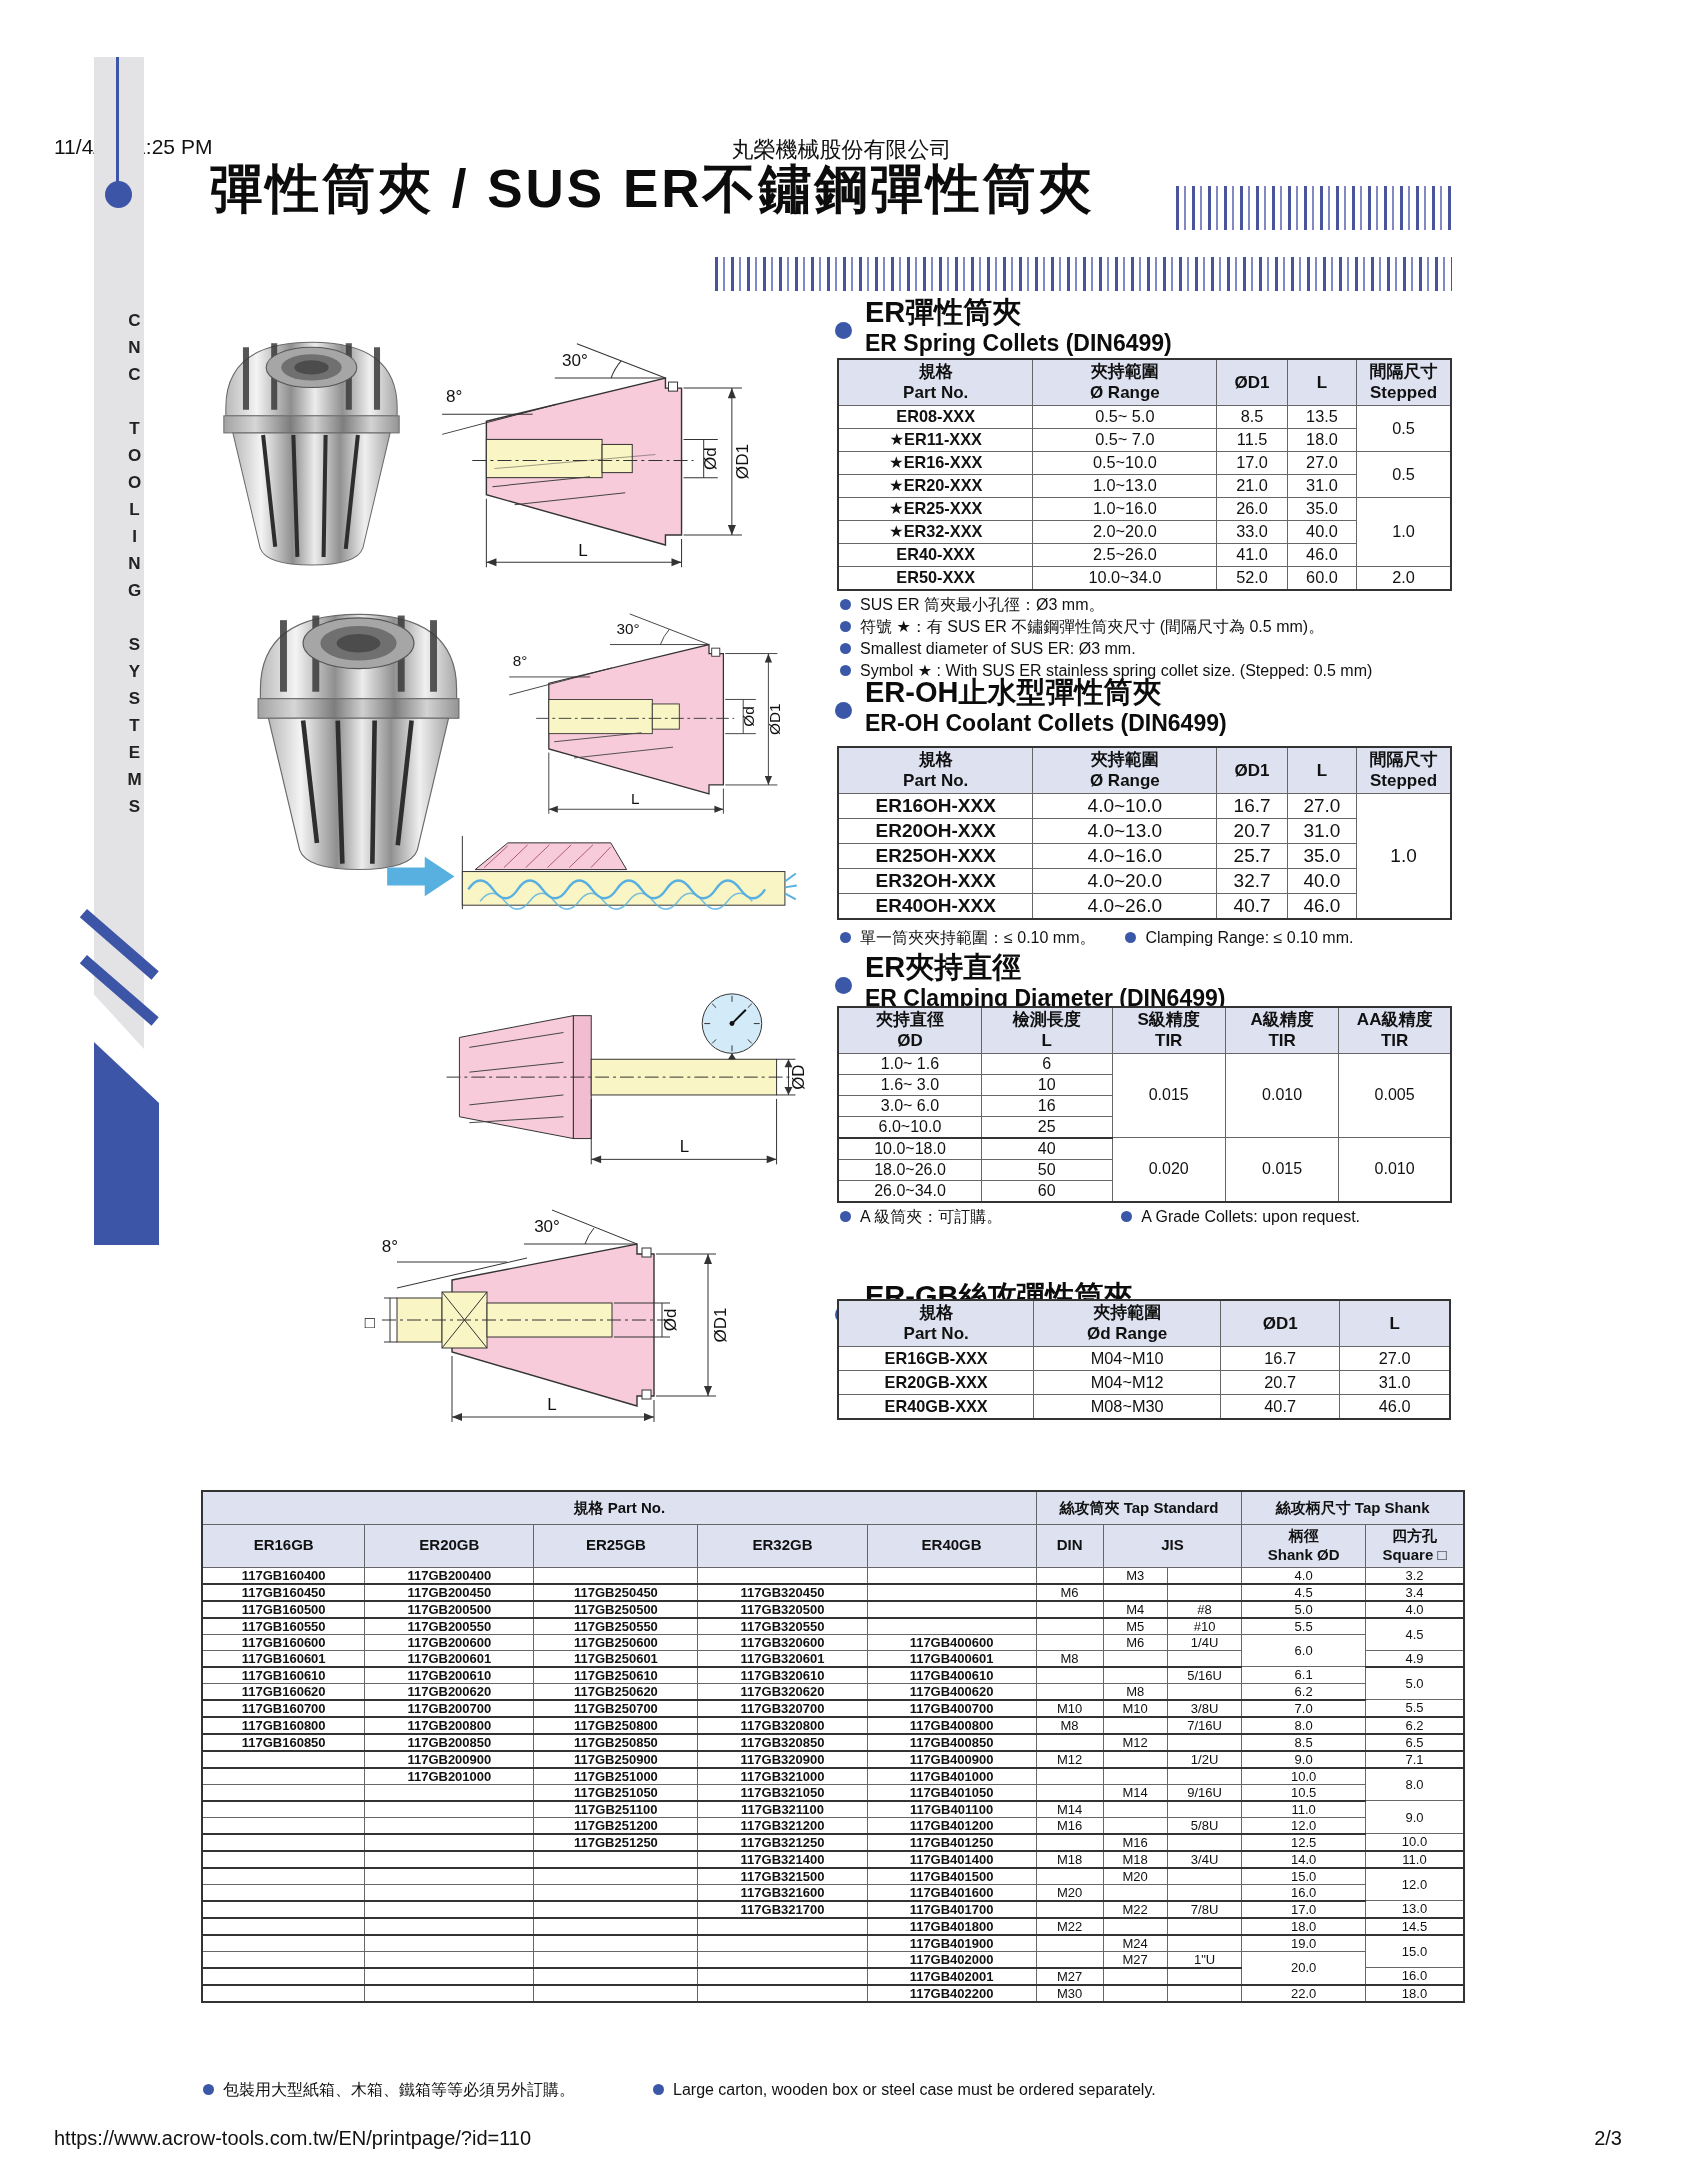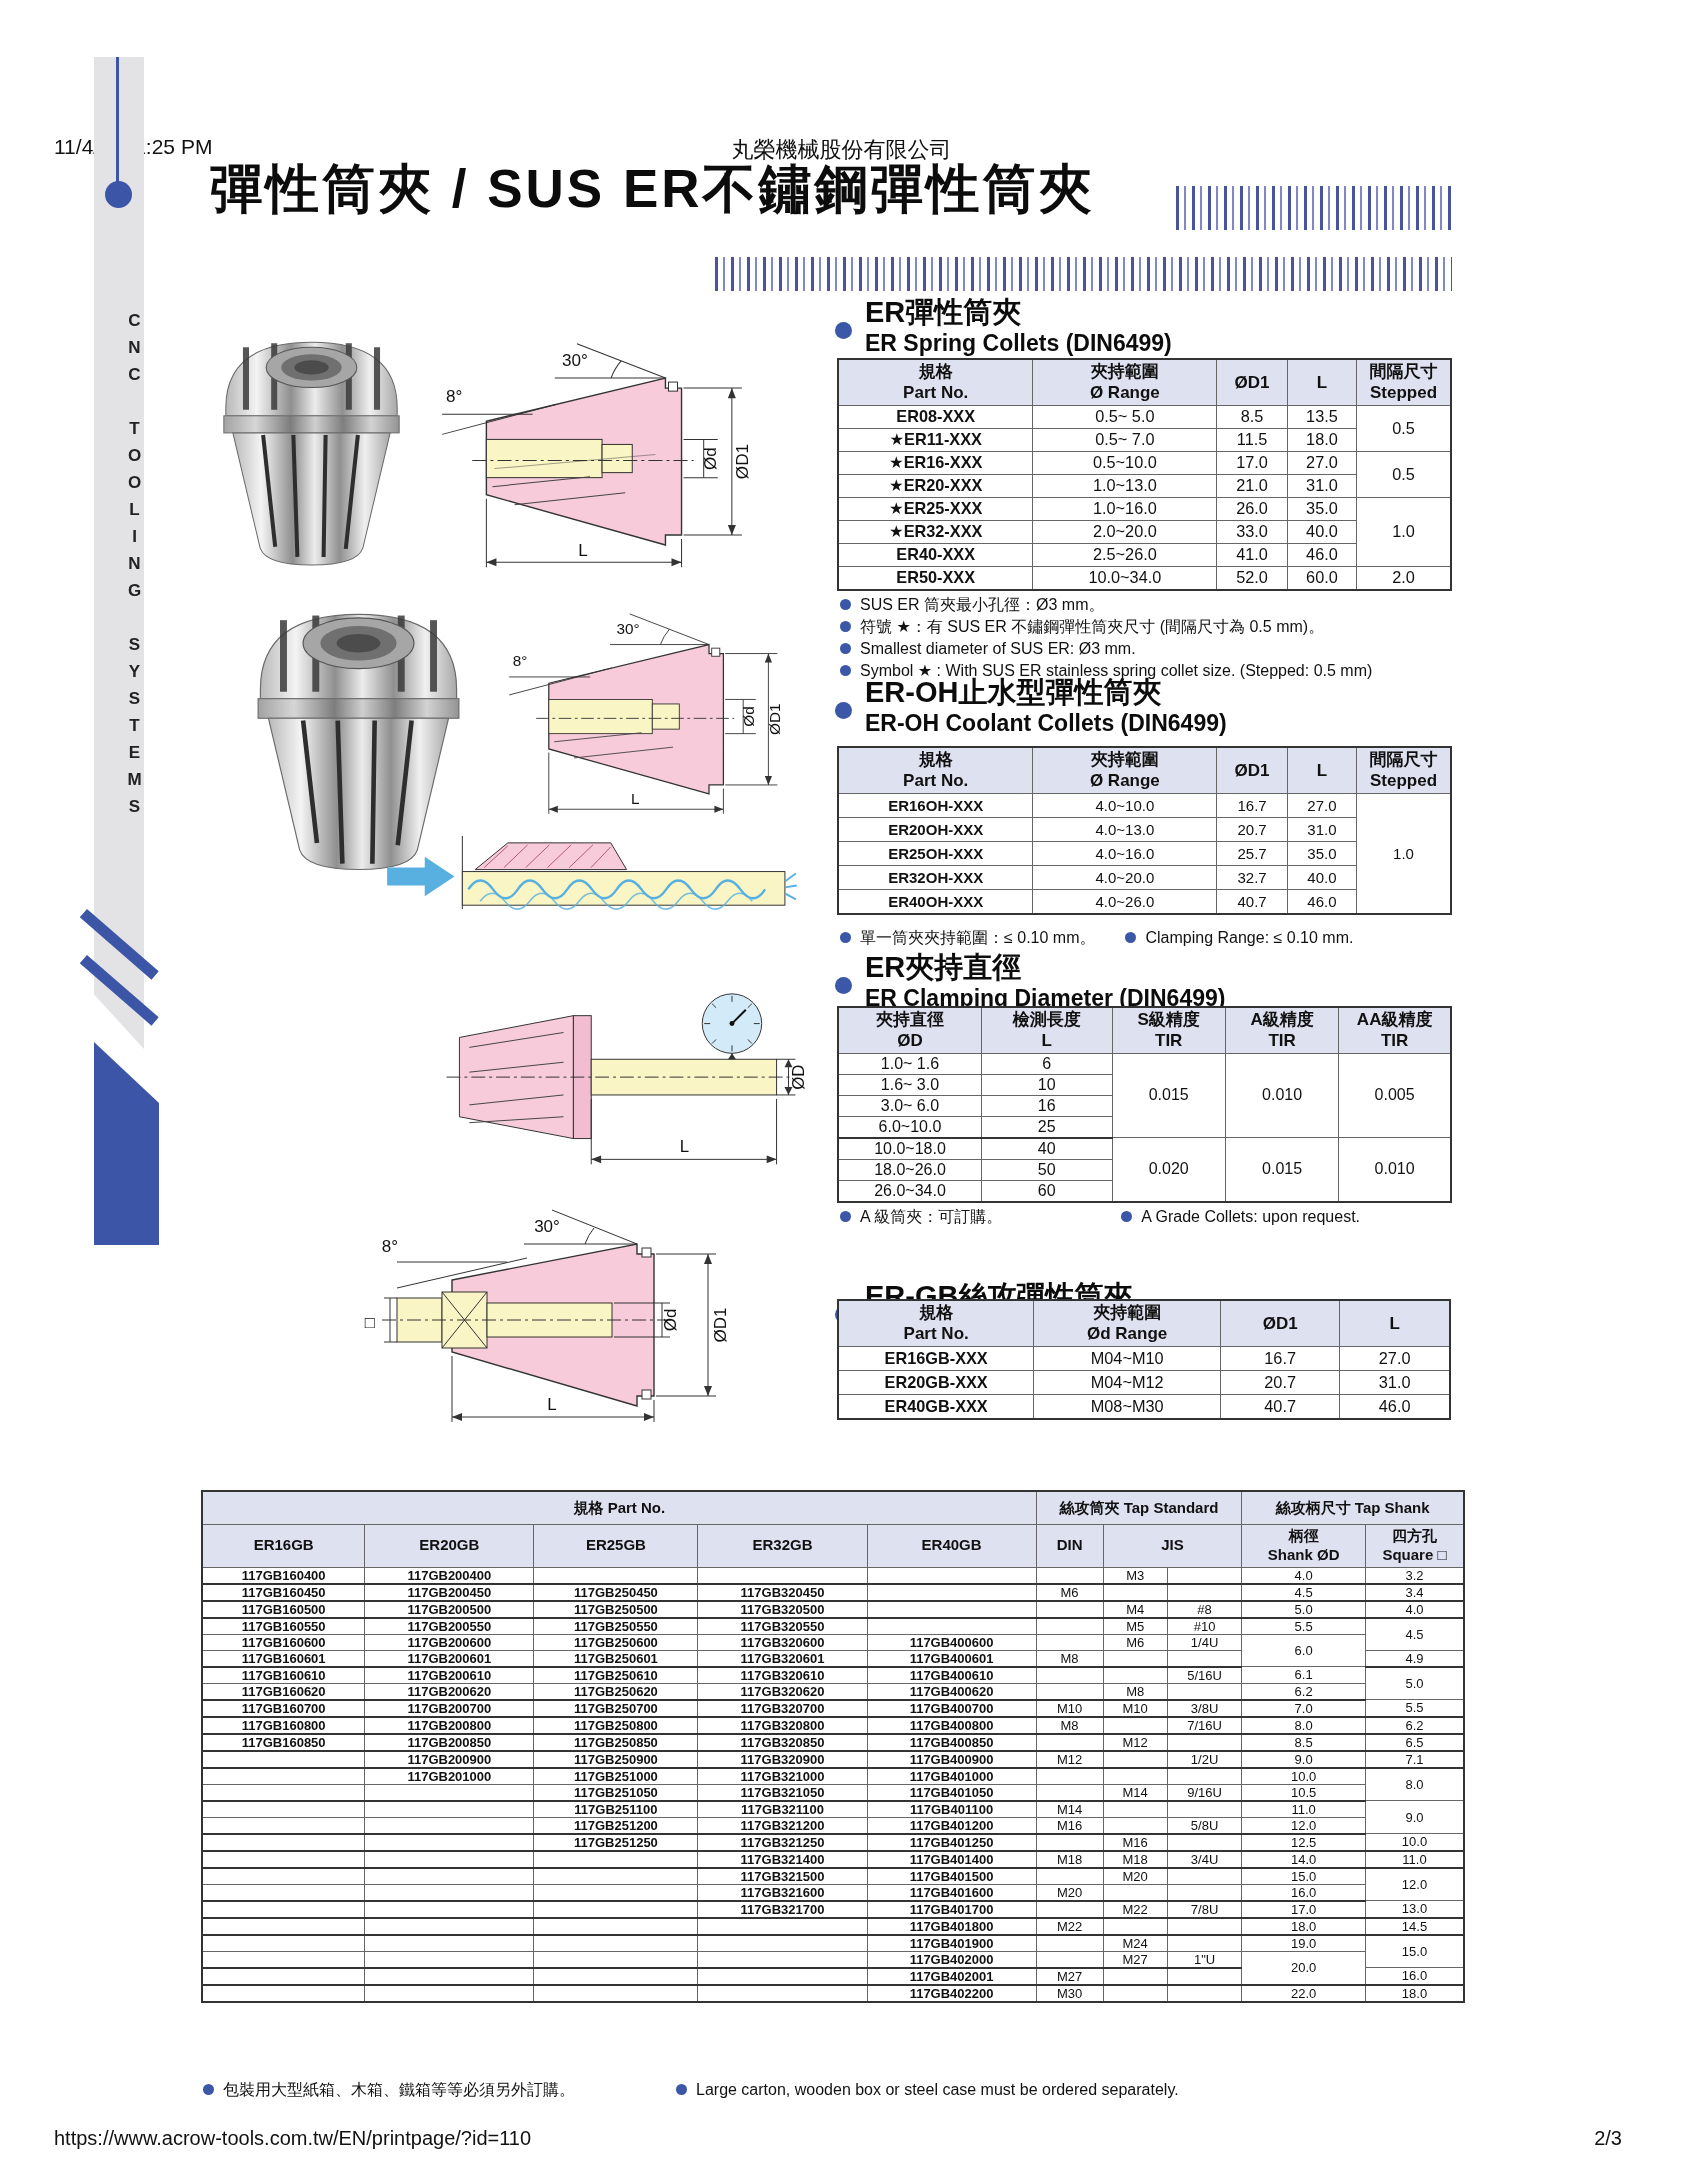--- a/index.html
+++ b/index.html
@@ -40,35 +40,35 @@
   .sec-en{font-size:23px;font-weight:bold;color:#0c0c0c;line-height:1.25;}
   
   table.dt{border-collapse:collapse;width:100%;table-layout:fixed;border:2px solid #333;}
   .dt th,.dt td{border:1px solid #666;text-align:center;white-space:pre-line;
     padding:1px 2px;color:#111;overflow:hidden;}
   .dt th{background:#dde1f0;font-weight:bold;line-height:1.25;}
   .dt td.b{font-weight:bold;}
   .dt tr.hv td{border-bottom:2px solid #333;}
   .tbl-a td{height:20px;font-size:16.3px;}
   .tbl-a th{font-size:17px;height:26px;}
-  .tbl-b td{height:21px;font-size:15px;margin-top:24px;}
+  .tbl-b td{height:21px;font-size:19px;margin-top:24px;}
   .tbl-b th{font-size:17px;height:26px;}
   .tbl-c td{height:15px;font-size:16px;}
   .tbl-c th{font-size:17px;height:26px;}
   .tbl-d td{height:21px;font-size:16.3px;}
   .tbl-d th{font-size:17px;height:26px;}
   .tbl-big td{height:15px;font-size:13px;padding:0 2px;}
   .tbl-big th{font-size:15px;padding:2px;}
   .tbl-big thead tr:first-child th{height:28px;}
   
   .note-col{display:flex;flex-direction:column;gap:1px;}
   .note-row{display:flex;flex-direction:row;align-items:flex-start;}
   .note-line{display:flex;align-items:flex-start;gap:9px;font-size:16px;color:#111;line-height:21px;}
   .bdot{width:11px;height:11px;border-radius:50%;background:#3a57a8;flex:none;margin-top:5px;}
-  .gap30{gap:30px;}.gap120{gap:119px;}.gap150{gap:101px;}
+  .gap30{gap:30px;}.gap120{gap:119px;}.gap150{gap:78px;}
   .clip{overflow:hidden;}
   svg text{font-family:"Liberation Sans","DejaVu Sans",sans-serif;font-size:17px;fill:#111;}
   svg .dim{stroke:#333;stroke-width:1;fill:none;}
   svg .thin{stroke:#444;stroke-width:1;fill:none;}
 </style>
 </head>
 <body>
 
 <div id="page">
 

